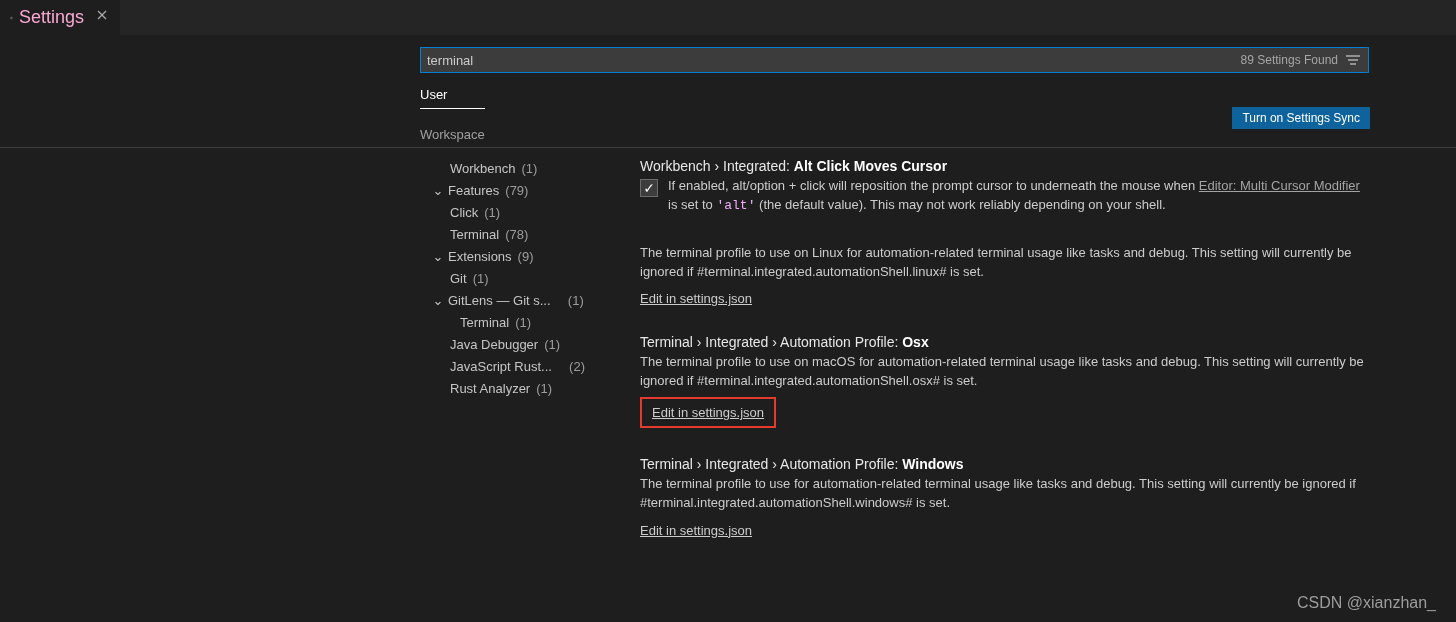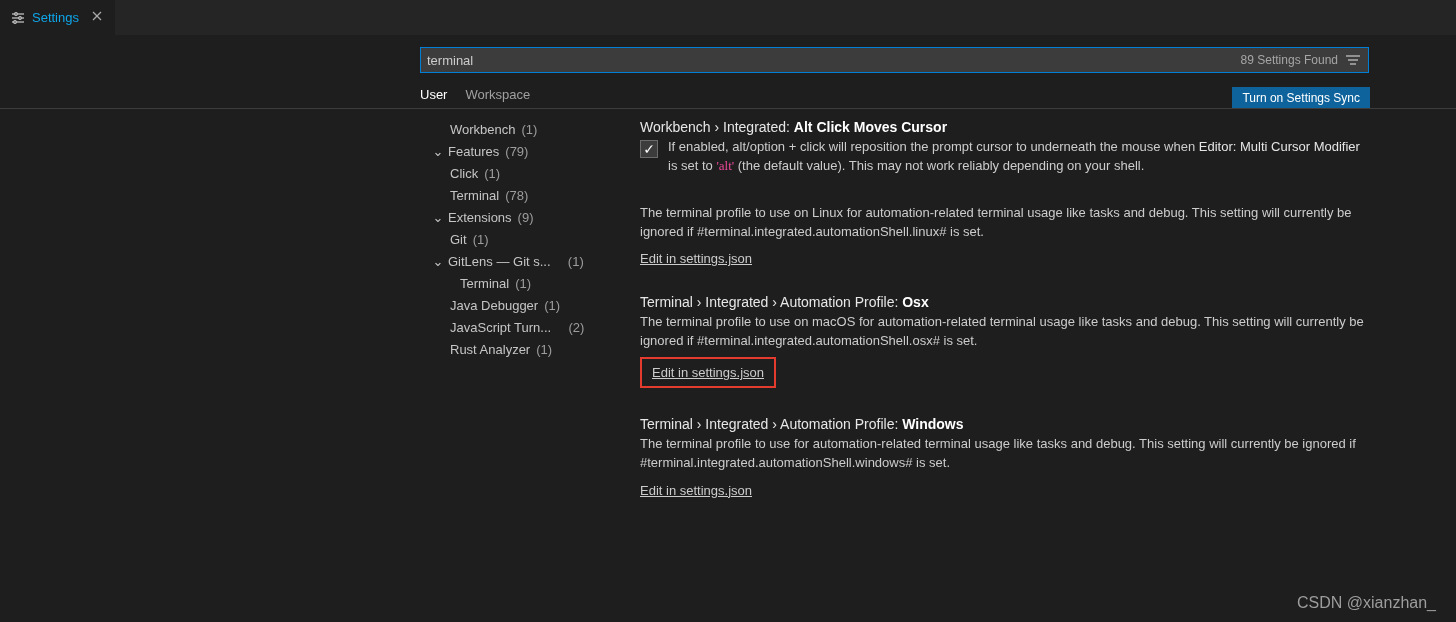--- a/index.html
+++ b/index.html
@@ -16,23 +16,23 @@
     height: 35px;
     background: #252526;
     display: flex;
     align-items: stretch;
   }
   .tab {
     display: flex;
     align-items: center;
     padding: 0 10px;
     background: #1e1e1e;
-    color: #0ea5e9;
+    color: #f9a8d4;
     gap: 6px;
-    font-size: 13px;
+    font-size: 18px;
     max-width: 120px;
   }
   .tab svg { width: 16px; height: 16px; }
   .tab-close { margin-left: 4px; opacity: 0.8; cursor: pointer; }
   .content {
     display: flex;
     height: calc(622px - 35px);
   }
   .editor-area {
     flex: 1;
@@ -57,21 +57,21 @@
   .search-input { flex: 1; font-size: 13px; }
   .search-count { color: #a6a6a6; font-size: 12px; margin-right: 6px; }
   .filter-icon { width: 18px; height: 16px; }
   .scope-row {
     display: flex;
     align-items: center;
     justify-content: space-between;
     padding: 0 86px 0 420px;
     margin-top: 14px;
   }
-  .scope-tabs { display: flex; gap: 18px; font-size: 13px; }
+  .scope-tabs { display: flex; gap: 18px; font-size: 13px; flex-direction: column; }
   .scope-tab { color: #a0a0a0; padding-bottom: 6px; cursor:pointer; }
   .scope-tab.active { color: #fff; border-bottom: 1px solid #fff; }
   .sync-btn {
     background: #0e639c;
     color: #fff;
     padding: 4px 10px;
     font-size: 12px;
     cursor: pointer;
   }
   .divider {
@@ -105,22 +105,22 @@
     flex: 1;
     padding: 10px 0 0 20px;
     color: #cccccc;
     font-size: 13px;
   }
   .setting { margin-bottom: 28px; }
   .s-title { color: #e7e7e7; font-size: 14px; margin-bottom: 3px; }
   .s-title .crumb { font-weight: 400; color:#e7e7e7; }
   .s-title .last { font-weight: 600; color:#ffffff; }
   .s-desc { color:#cccccc; line-height:1.45; }
-  .s-desc .link { color:#e5e5e5; cursor:pointer; }
-  .s-desc code { font-family: Liberation Serif, serif; background:none; color:#ec4899; }
+  .s-desc .link { color:#a3a3a3; cursor:pointer;text-decoration:underline; }
+  .s-desc code { font-family: Liberation Mono, monospace; background:none; color:#f0abfc; }
   .checkbox-row { display:flex; gap:10px; align-items:flex-start; }
   .chk {
     width:18px; height:18px; border:1px solid #6b6b6b; background:#3c3c3c; display:flex; align-items:center; justify-content:center;
     flex-shrink:0; margin-top:2px; color:#fff; cursor:pointer;
   }
   .chk.checked::after { content:"✓"; font-size:14px; }
   .edit-link { color:#ccc; text-decoration: underline; cursor:pointer; display:inline-block; margin-top:10px; }
   .highlight-box { border:2px solid #e33b2e; padding:6px 10px; display:inline-block; margin-top:6px; }
   .watermark {
     position:absolute; right:20px; bottom:10px; color:#9d9d9d; font-size:16px;
@@ -206,21 +206,21 @@
           </div>
         <div class="tree-row ind2"><span class="chev">⌄</span><span>GitLens — Git s...</span>&nbsp;&nbsp;<span class="count">(1)</span></div>
         <div class="tree-row ind4">
             <span>Terminal</span>
             <span class="count">(1)</span>
           </div>
         <div class="tree-row ind1">
             <span>Java Debugger</span>
             <span class="count">(1)</span>
           </div>
-        <div class="tree-row ind1"><span>JavaScript Turn...</span>&nbsp;&nbsp;<span class="count">(2)</span></div>
+        <div class="tree-row ind1"><span>JavaScript Rust...</span>&nbsp;&nbsp;<span class="count">(2)</span></div>
         <div class="tree-row ind1">
             <span>Rust Analyzer</span>
             <span class="count">(1)</span>
           </div>
       </div>
 
       <div class="settings-list">
 
         <div class="setting">
           <div class="s-title"><span class="crumb">Workbench › Integrated: </span><span class="last">Alt Click Moves Cursor</span></div>

